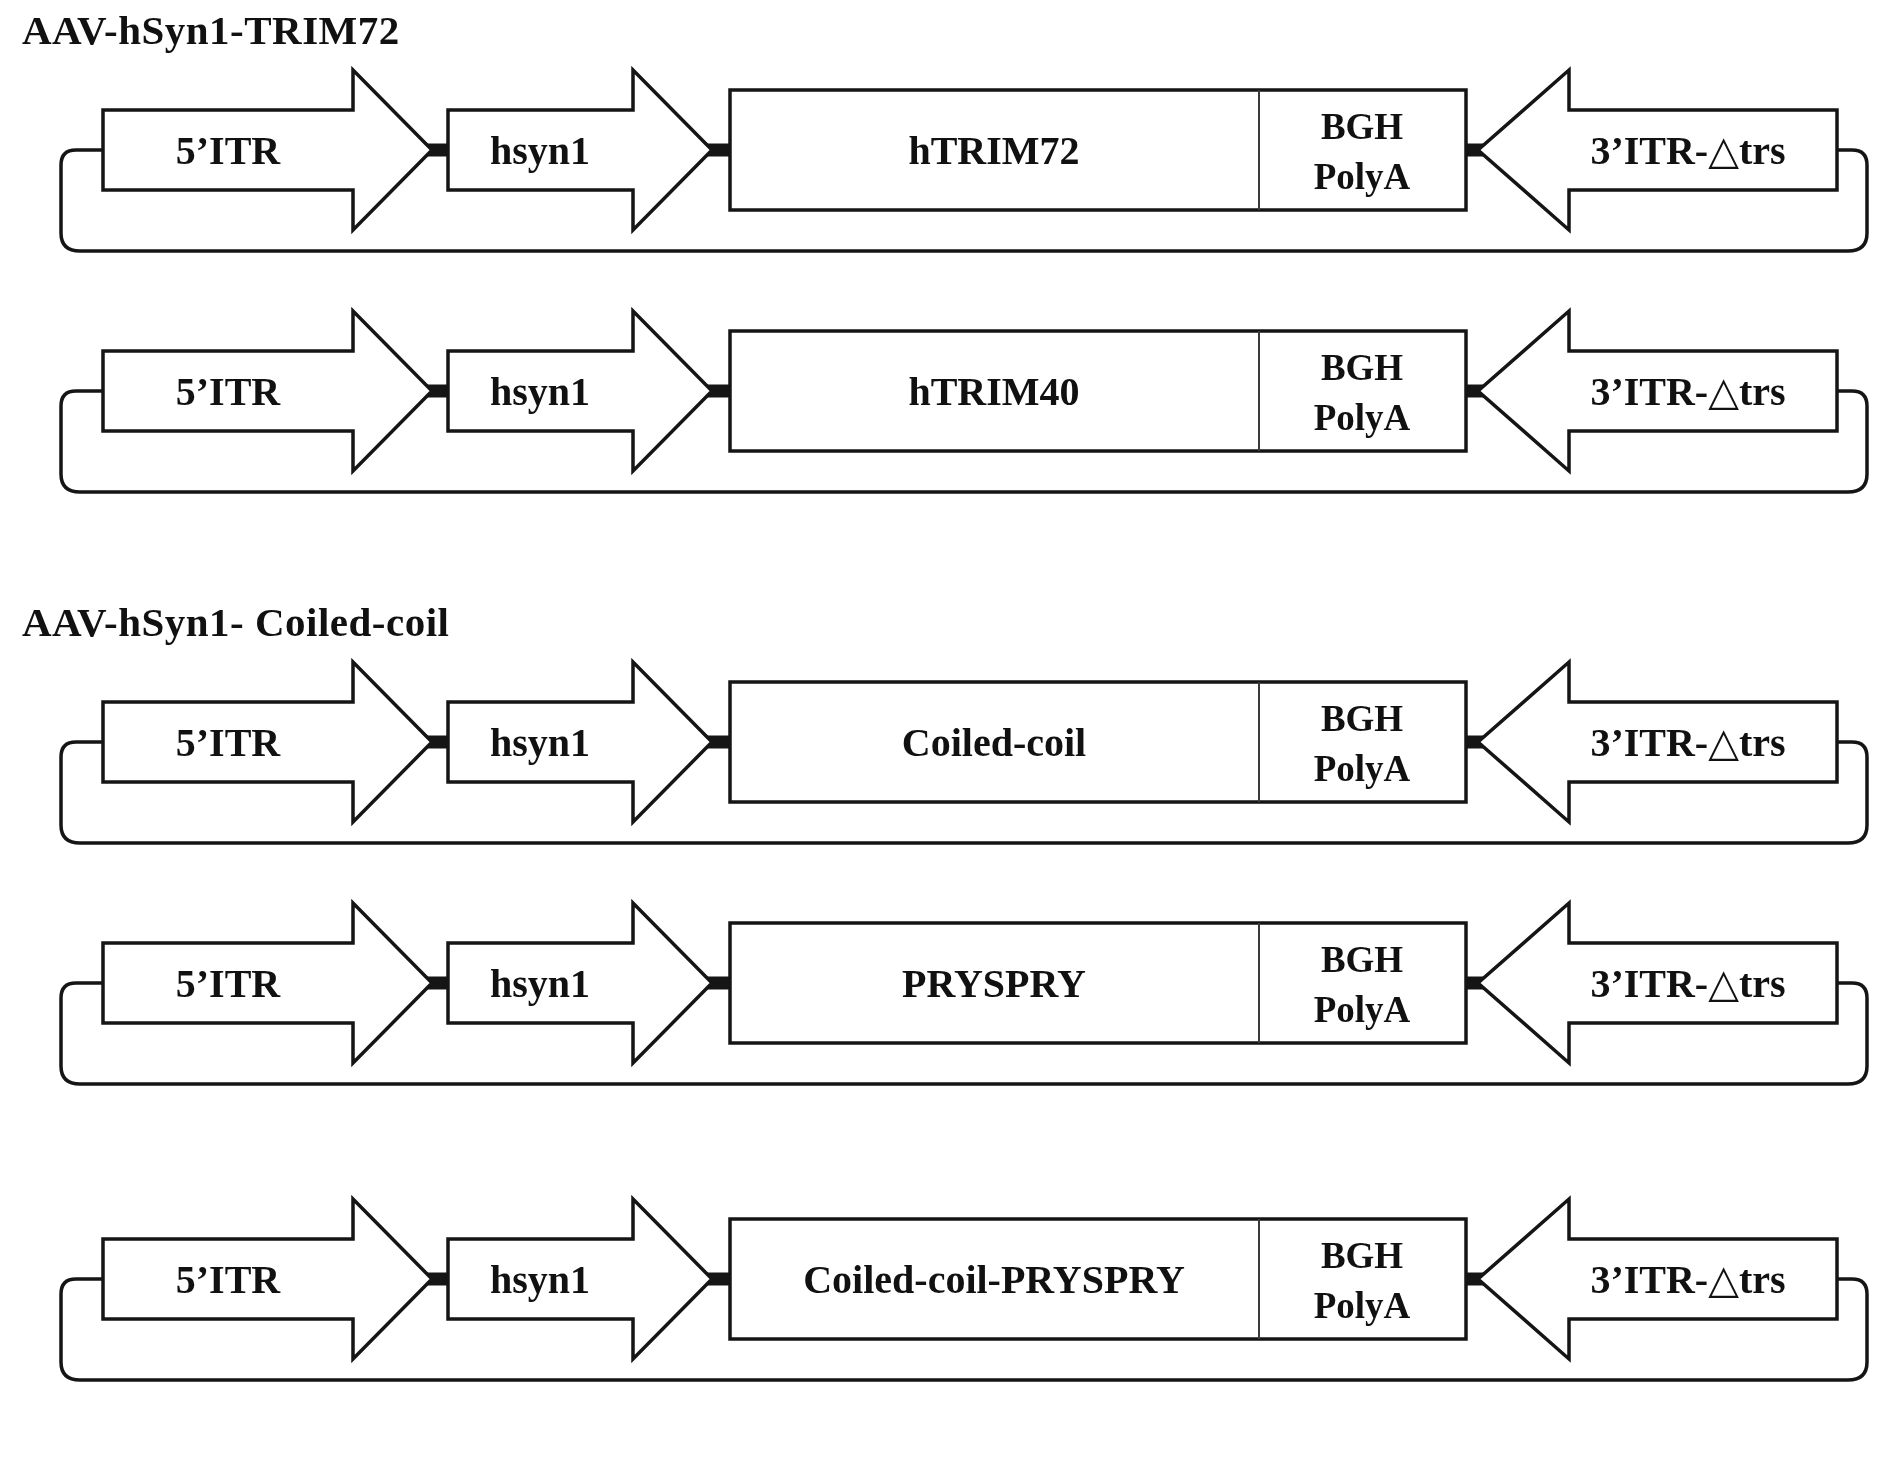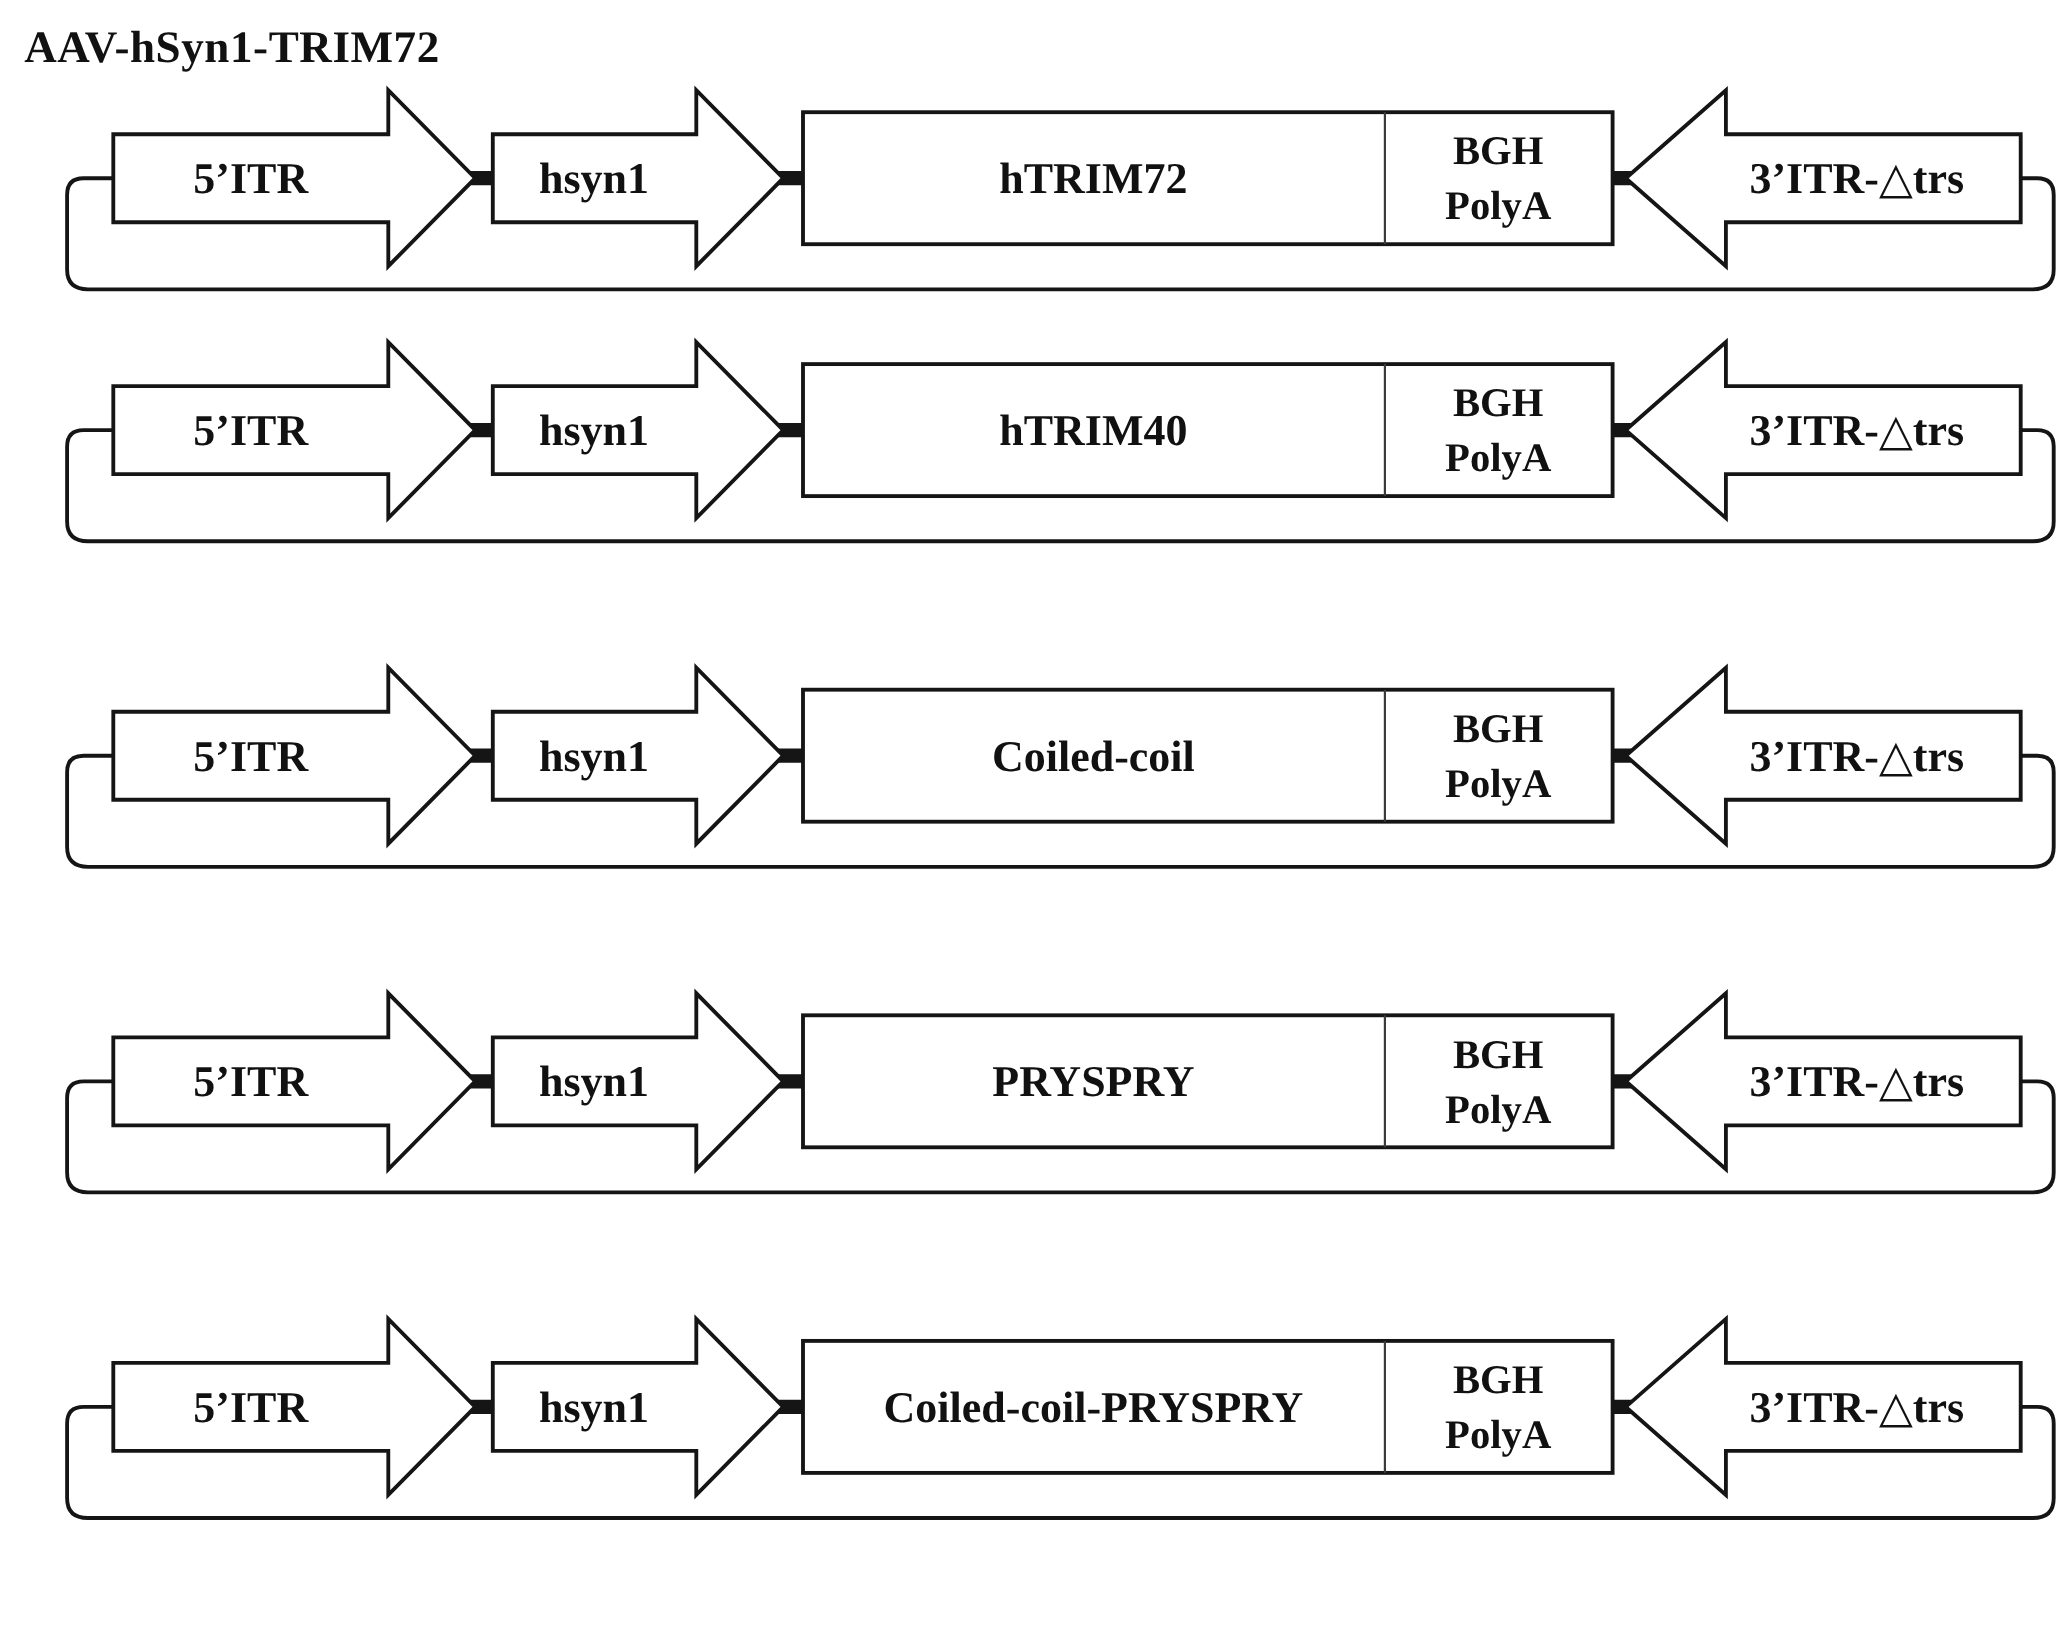--- a/index.html
+++ b/index.html
@@ -16,21 +16,21 @@
   }
   .figure {
     width: 1879px;
   }
   .construct {
     height: 296px;
     position: relative;
   }
   .construct-title {
     margin: 0;
-    padding: 20px 0 2px 22px;
+    padding: 8px 0 2px 22px;
     font-size: 41px;
     line-height: 1.1;
     font-weight: 600;
     letter-spacing: 0.5px;
     color: #111111;
     font-family: "Liberation Serif", "DejaVu Serif", serif;
   }
   svg.diagram {
     display: block;
     width: 1879px;
@@ -144,20 +144,21 @@
       </g>
 
       <g>
         <polygon class="shape" points="1837,55 1569,55 1569,15 1478,95 1569,175 1569,135 1837,135"></polygon>
         <text class="seg-label" x="1688" y="95" dominant-baseline="central">3’ITR-△trs</text>
       </g>
     </svg>
   </section>
 
   <section class="construct">
+    <h2 class="construct-title">AAV-hSyn1- Coiled-coil</h2>
 
     <svg class="diagram" viewBox="0 0 1879 238" xmlns="http://www.w3.org/2000/svg">
 
       <path class="backbone" d="M 103 95 H 76 Q 61 95 61 110 V 178 Q 61 196 80 196 H 1848 Q 1867 196 1867 178 V 110 Q 1867 95 1852 95 H 1837"></path>
 
       <line class="thick-connector" x1="424" y1="95" x2="452" y2="95"></line>
       <line class="thick-connector" x1="706" y1="95" x2="736" y2="95"></line>
       <line class="thick-connector" x1="1460" y1="95" x2="1484" y2="95"></line>
 
       <g>

